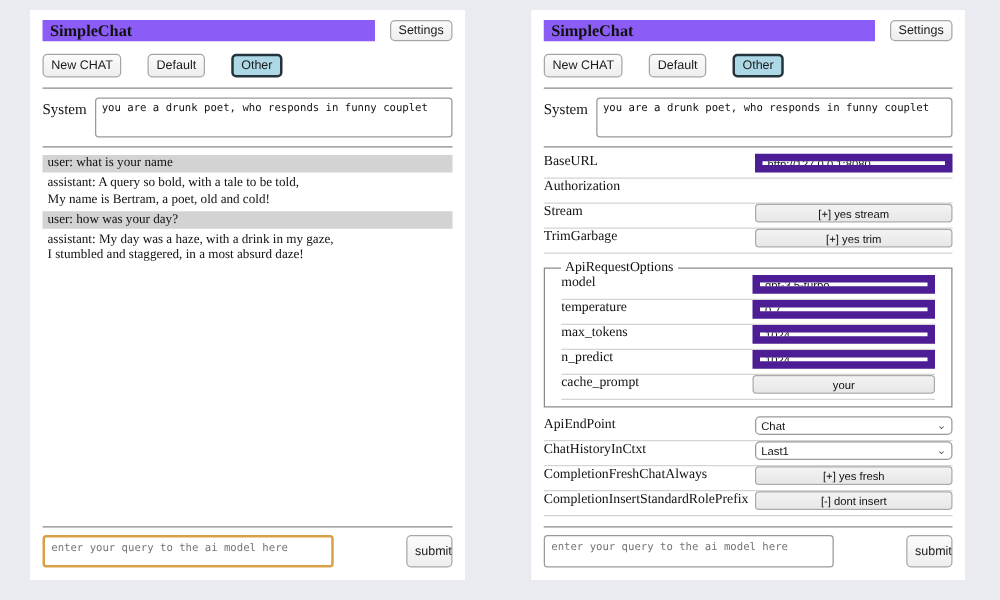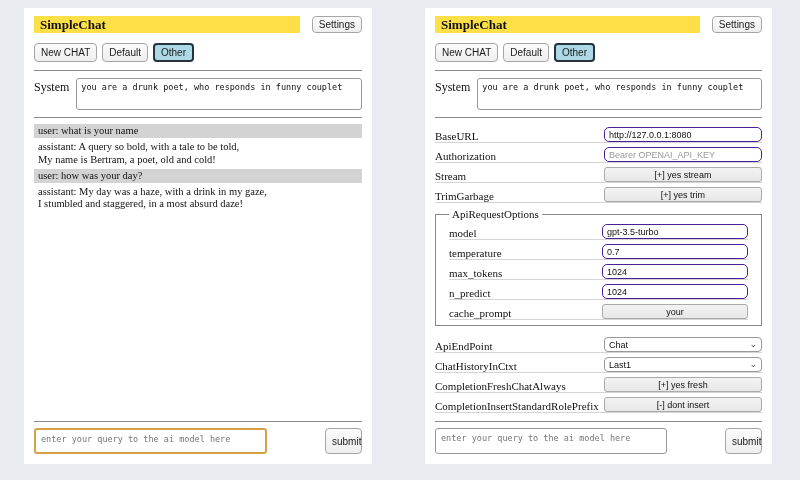--- a/index.html
+++ b/index.html
@@ -13,30 +13,30 @@
   .panel {
     position:absolute; top:8px; height:456px; background:#fff;
     padding:6px 10px;
   }
   #left-panel  { left:24px;  width:348px; }
   #right-panel { left:425px; width:347px; }
 
   
   .titlebar { display:flex; align-items:center; gap:12px; margin-top:2px; }
   .app-title {
-    flex:1; background:#fde047; font-weight:bold; font-size:13px;
+    flex:1; background:#8b5cf6; font-weight:bold; font-size:13px;
     padding:1px 6px; line-height:15px;
   }
   button.std {
     font-family:"Liberation Sans", sans-serif; font-size:10px; color:#1a1a1a;
     background:linear-gradient(#fbfbfb,#eeeeee); border:1px solid #a6a6a6;
     border-radius:4px; padding:2px 6px; line-height:11px; cursor:pointer;
   }
   .settings-btn { font-size:10.5px; padding:2px 7px; }
-  .session-row { display:flex; gap:5px; margin:10px 0 8px; }
+  .session-row { display:flex; gap:21px; margin:10px 0 8px; }
   .session-btn { font-size:9.5px; padding:2px 5px; }
   .session-btn.active {
     background:#add8e6; border:2px solid #24333c; border-radius:4px;
   }
 
   hr.divider { border:none; border-top:1px solid #8a8a8a; margin:5px 0; }
 
   
   .system-row { display:flex; gap:7px; margin:7px 0 7px; }
   .system-label { font-size:12px; padding-top:2px; }
@@ -52,29 +52,29 @@
     font-size:10.5px; line-height:1.17; padding:1px 4px; margin-bottom:2px;
     white-space:pre-line;
   }
   .msg.system { background:#add8e6; }
   .msg.user   { background:#d3d3d3; }
   .msg.assistant { background:#ffffff; }
 
   
   .settings-list { margin-top:3px; }
   .setting-row {
-    display:flex; justify-content:space-between; align-items:flex-end;
+    display:flex; justify-content:space-between; align-items:flex-start;
     height:20px; border-bottom:1px solid #d4d4d4;
   }
   .setting-label { font-size:11px; }
   input.ctl, button.ctl, .select-ctl {
     width:158px; height:15px; font-family:"Liberation Sans", sans-serif;
     font-size:9px; color:#111;
   }
-  input.ctl { border:1px solid #4c1d95; border-radius:5px; padding:0 4px; outline:none; }
+  input.ctl { border:6px solid #4c1d95; border-radius:0; padding:0 4px; outline:none; }
   input.ctl::placeholder { color:#9a9a9a; }
   button.ctl {
     background:linear-gradient(#f3f3f3,#e7e7e7); border:1px solid #aaa;
     border-radius:3px; line-height:12px; cursor:pointer;
   }
   .select-ctl {
     border:1px solid #999; border-radius:4px; background:#fff;
     display:flex; align-items:center; justify-content:space-between;
     padding:0 4px; cursor:pointer;
   }
@@ -151,21 +151,20 @@
   </div>
   <hr class="divider">
 
   <div class="settings-list">
     <div class="setting-row">
       <span class="setting-label">BaseURL</span>
       <input class="ctl" value="http://127.0.0.1:8080" style="">
     </div>
     <div class="setting-row">
       <span class="setting-label">Authorization</span>
-      <input class="ctl" placeholder="Bearer OPENAI_API_KEY" style="">
     </div>
     <div class="setting-row">
       <span class="setting-label">Stream</span>
       <button class="ctl">[+] yes stream</button>
     </div>
     <div class="setting-row">
       <span class="setting-label">TrimGarbage</span>
       <button class="ctl">[+] yes trim</button>
     </div>
 

